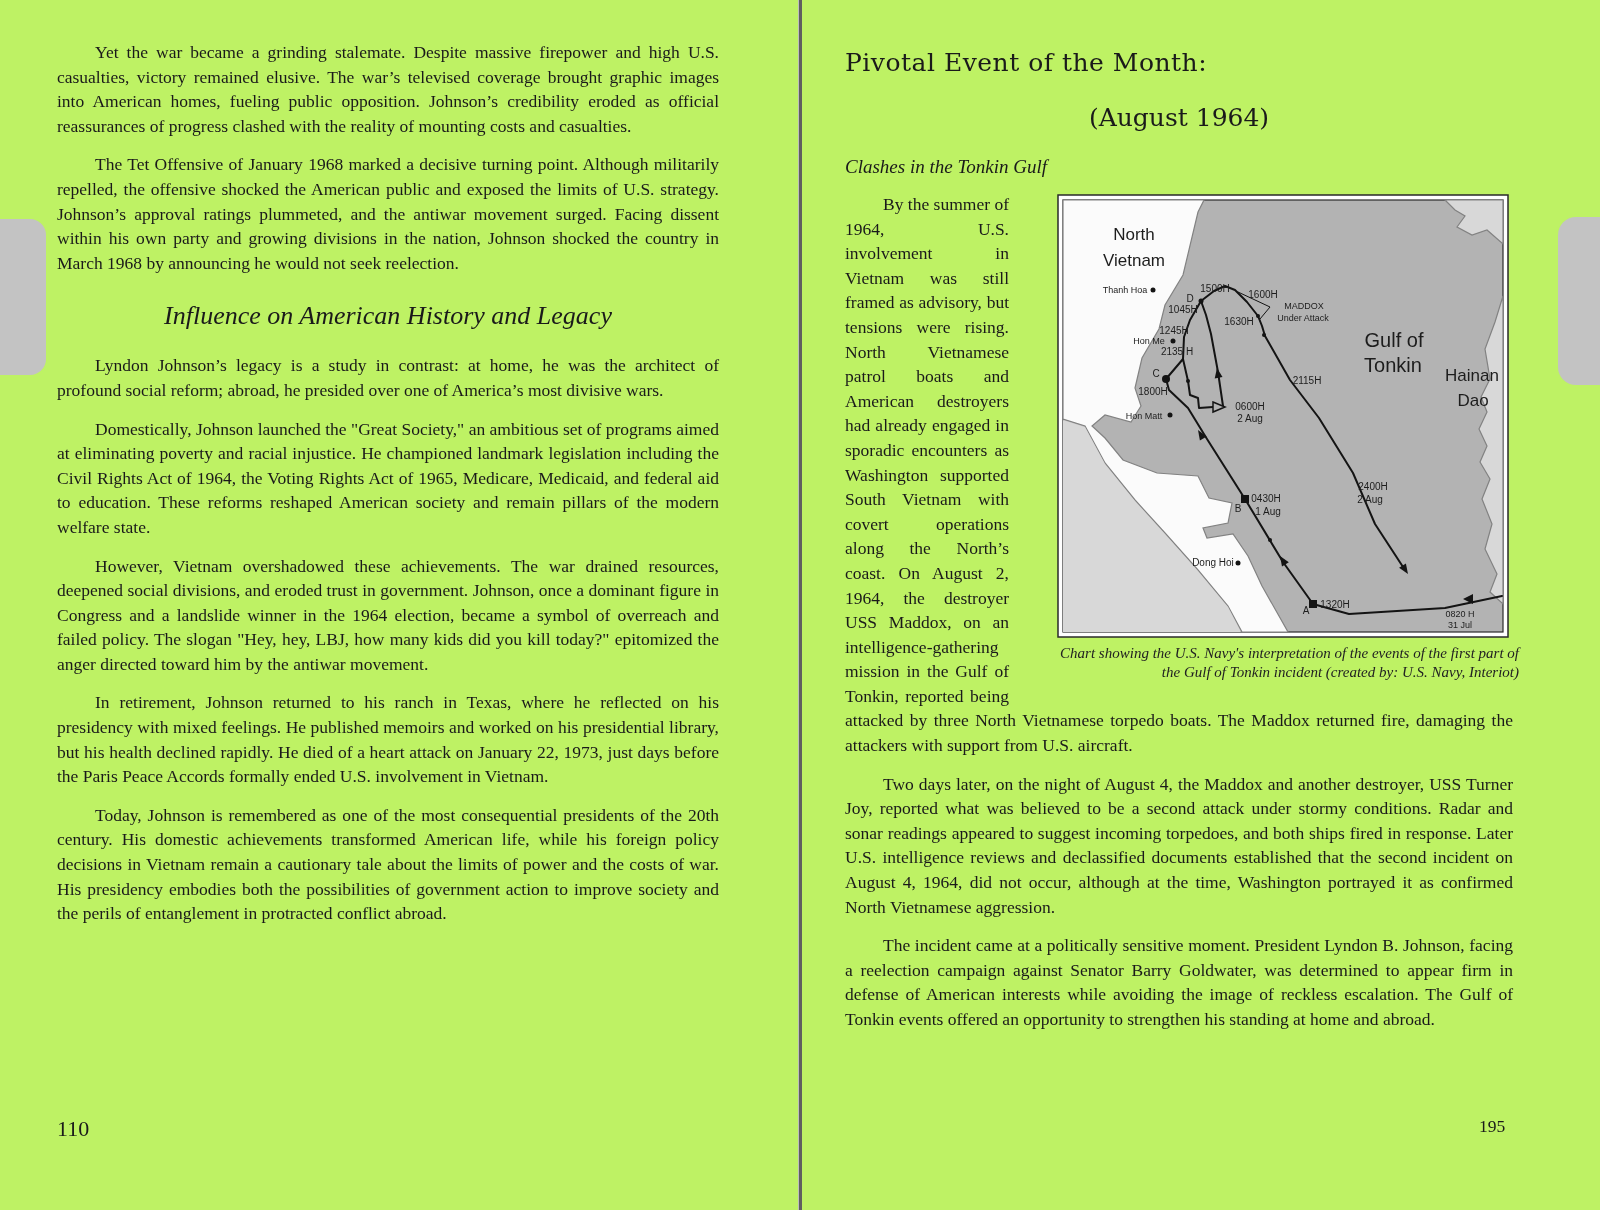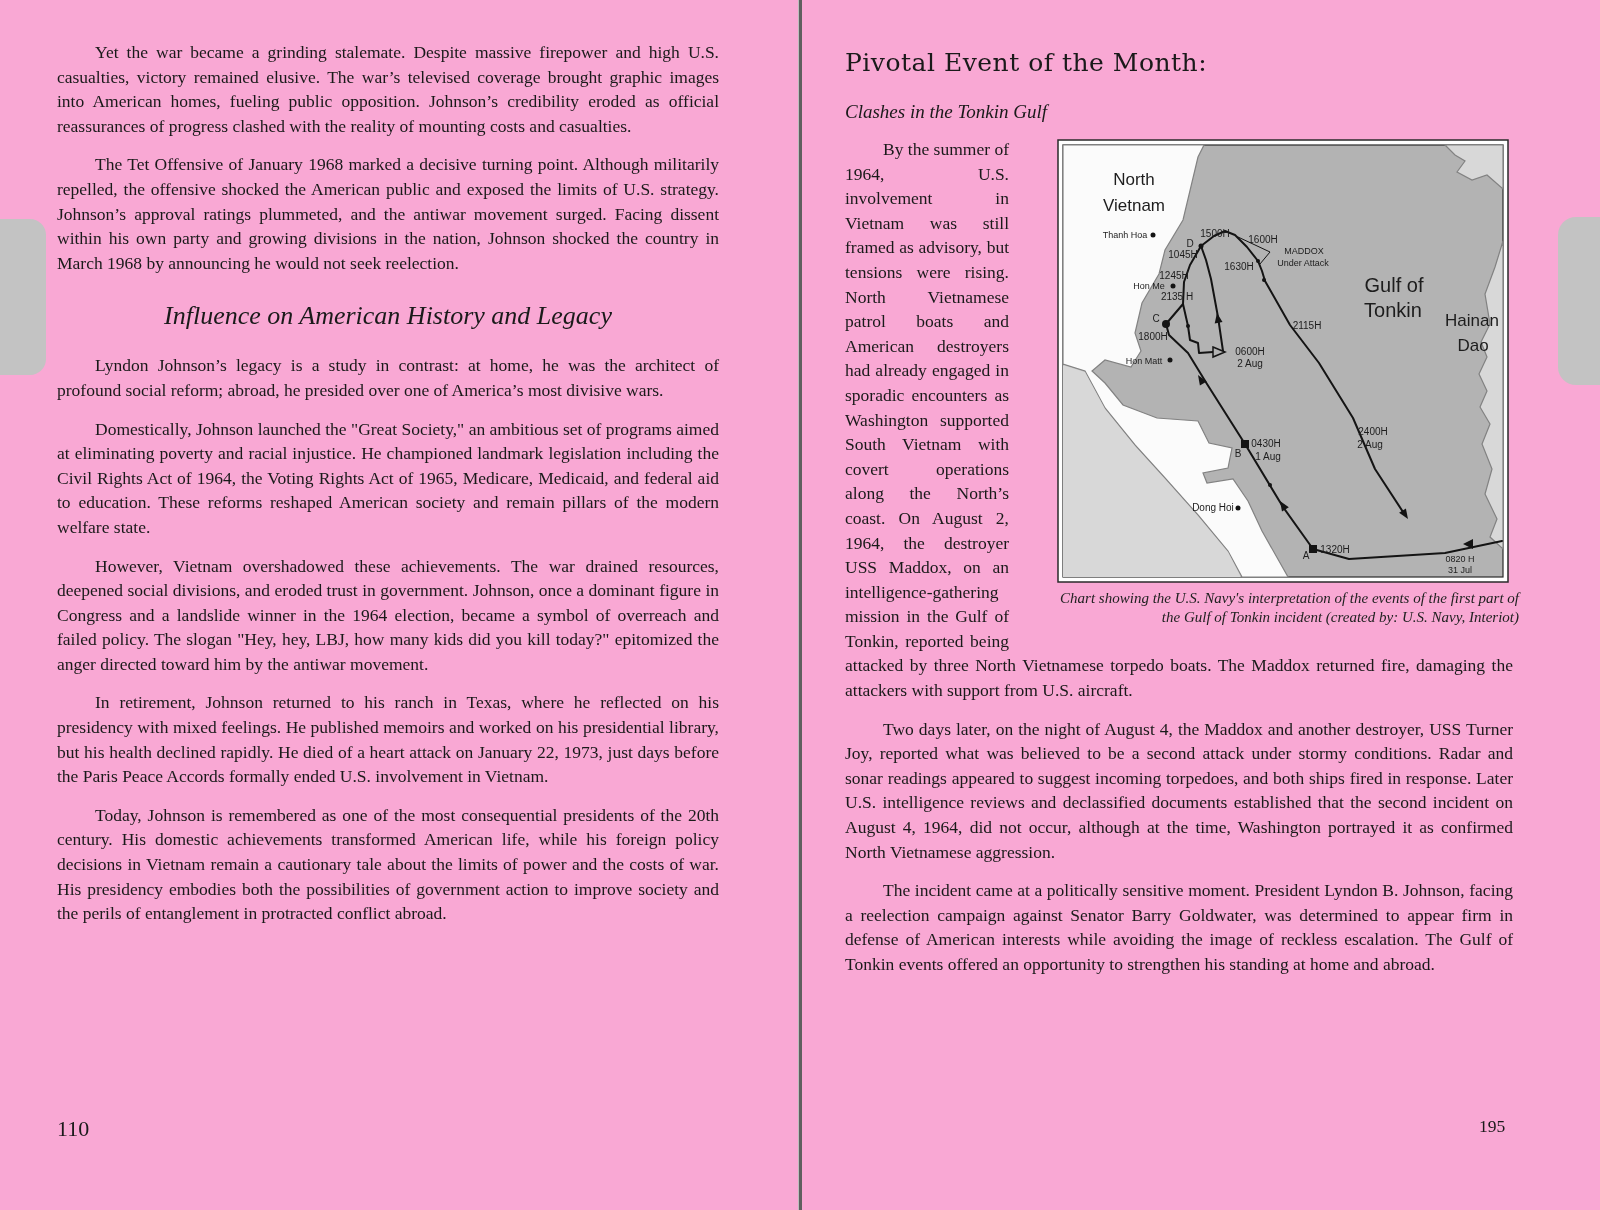--- a/index.html
+++ b/index.html
@@ -1,17 +1,17 @@
 <!DOCTYPE html>
 <html><head>
 <meta charset="utf-8">
 <style>
   html,body{margin:0;padding:0;background:#ffffff;}
   body{width:1600px;height:1210px;overflow:hidden;font-family:"Liberation Serif",serif;color:#1a1a1a;}
-  .spread{position:relative;width:1600px;height:1210px;background:#f9a8d4;}
+  .spread{position:relative;width:1600px;height:1210px;background:#bef264;}
   .divider{position:absolute;left:798px;top:0;width:3px;height:1210px;background:#5f5f5f;border-left:1px solid #bdbdbd;}
   .tab-left{position:absolute;left:0;top:219px;width:46px;height:156px;background:#c3c3c3;border-radius:0 16px 16px 0;}
   .tab-right{position:absolute;left:1558px;top:217px;width:42px;height:168px;background:#c3c3c3;border-radius:18px 0 0 18px;}
 
   .page-left{position:absolute;left:57px;top:40px;width:662px;}
   .page-left p{font-size:17.5px;line-height:24.6px;text-align:justify;text-indent:38px;margin:0 0 14px 0;}
   .section-heading{font-size:26px;font-style:italic;text-align:center;margin:26px 0 22px 0;}
   .pagenum-left{position:absolute;left:57px;top:1116px;font-size:22px;}
   .pagenum-right{position:absolute;left:1479px;top:1116px;font-size:17.5px;}
 
@@ -43,20 +43,21 @@
     <p>Lyndon Johnson’s legacy is a study in contrast: at home, he was the architect of profound social reform; abroad, he presided over one of America’s most divisive wars.</p>
     <p>Domestically, Johnson launched the "Great Society," an ambitious set of programs aimed at eliminating poverty and racial injustice. He championed landmark legislation including the Civil Rights Act of 1964, the Voting Rights Act of 1965, Medicare, Medicaid, and federal aid to education. These reforms reshaped American society and remain pillars of the modern welfare state.</p>
     <p>However, Vietnam overshadowed these achievements. The war drained resources, deepened social divisions, and eroded trust in government. Johnson, once a dominant figure in Congress and a landslide winner in the 1964 election, became a symbol of overreach and failed policy. The slogan "Hey, hey, LBJ, how many kids did you kill today?" epitomized the anger directed toward him by the antiwar movement.</p>
     <p>In retirement, Johnson returned to his ranch in Texas, where he reflected on his presidency with mixed feelings. He published memoirs and worked on his presidential library, but his health declined rapidly. He died of a heart attack on January 22, 1973, just days before the Paris Peace Accords formally ended U.S. involvement in Vietnam.</p>
     <p>Today, Johnson is remembered as one of the most consequential presidents of the 20th century. His domestic achievements transformed American life, while his foreign policy decisions in Vietnam remain a cautionary tale about the limits of power and the costs of war. His presidency embodies both the possibilities of government action to improve society and the perils of entanglement in protracted conflict abroad.</p>
   </div>
   <div class="pagenum-left">110</div>
 
   <div class="page-right">
     <div class="kicker">Pivotal Event of the Month:</div>
+    <div class="date-line">(August 1964)</div>
     <div class="subtitle">Clashes in the Tonkin Gulf</div>
 
     <div class="body-right">
       <div class="figure">
         <svg width="452" height="444" viewBox="0 0 452 444" xmlns="http://www.w3.org/2000/svg">
 
           <rect x="1" y="1" width="450" height="442" fill="#ffffff" stroke="#2a2a2a" stroke-width="1.5"></rect>
           <rect x="6" y="6" width="440" height="432" fill="#b3b3b3" stroke="#2a2a2a" stroke-width="1.2"></rect>
           <g>
 

